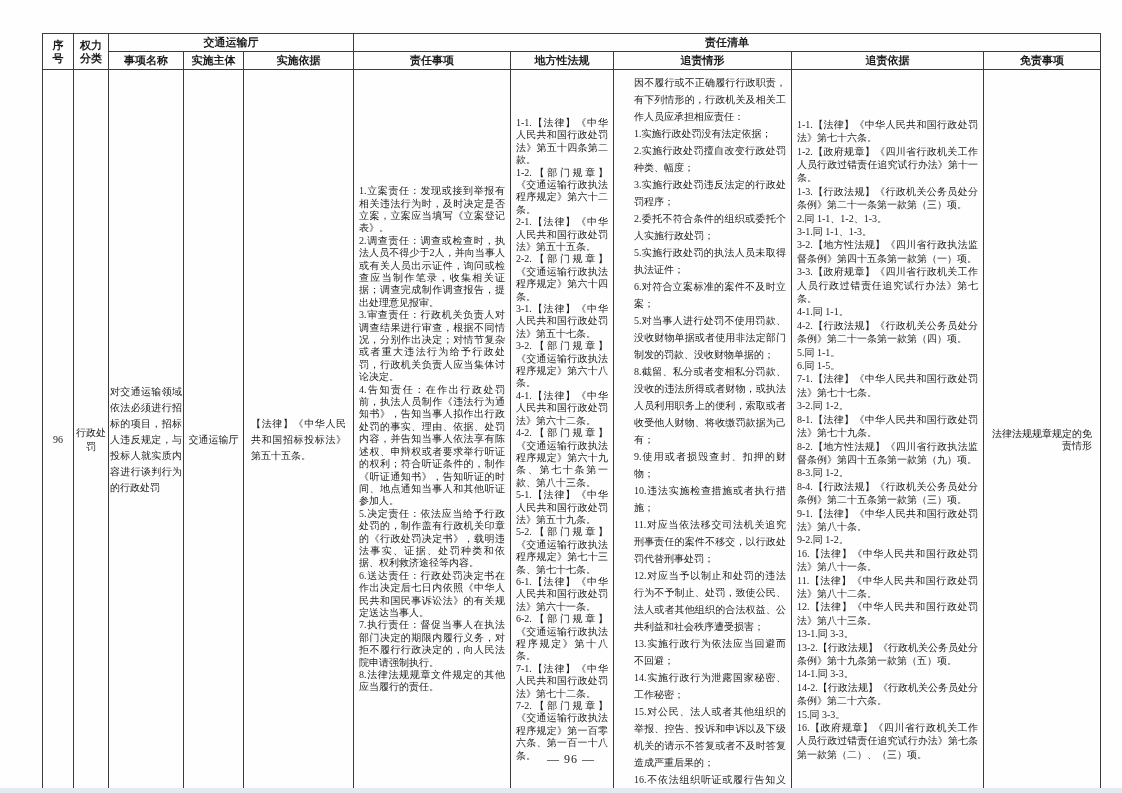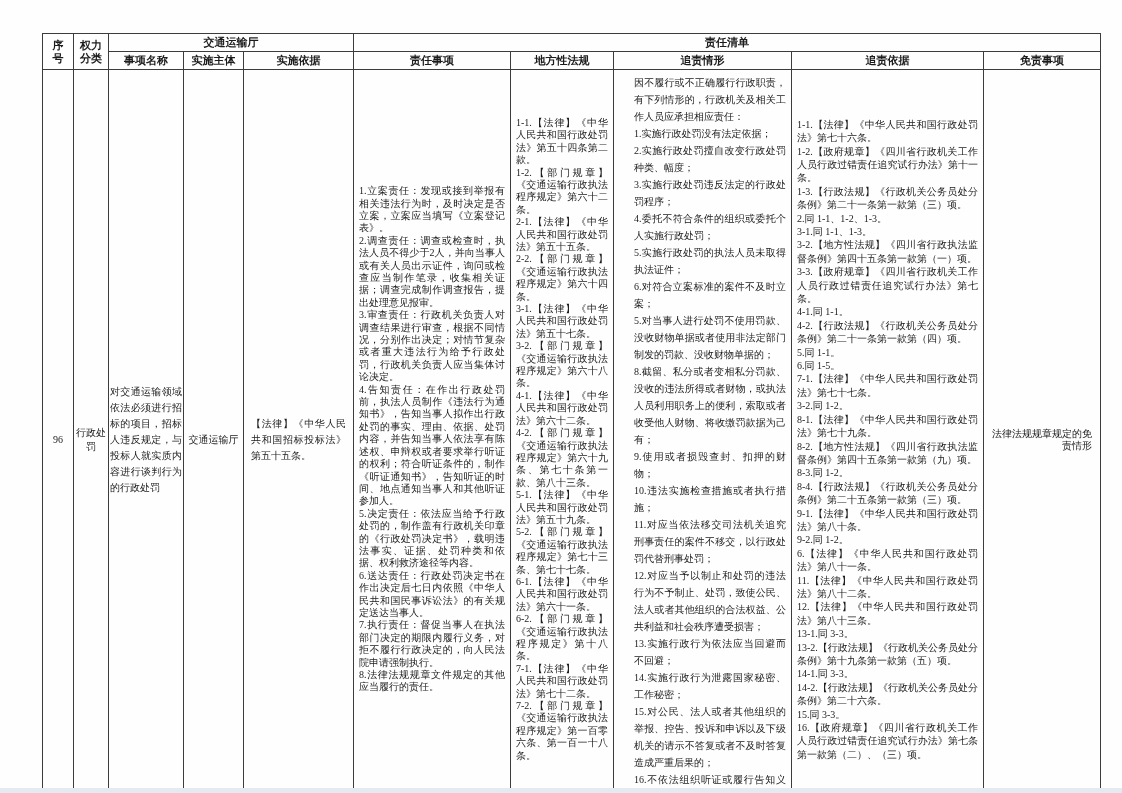--- a/index.html
+++ b/index.html
@@ -127,21 +127,21 @@
               <div class="li">7-1.【法律】《中华人民共和国行政处罚法》第七十二条。</div>
               <div class="li">7-2.【部门规章】《交通运输行政执法程序规定》第一百零六条、第一百一十八条。</div>
             </div>
         </td>
         <td class="list-cell lh-loose">
           <div class="list">
               <div class="li">因不履行或不正确履行行政职责，有下列情形的，行政机关及相关工作人员应承担相应责任：</div>
               <div class="li">1.实施行政处罚没有法定依据；</div>
               <div class="li">2.实施行政处罚擅自改变行政处罚种类、幅度；</div>
               <div class="li">3.实施行政处罚违反法定的行政处罚程序；</div>
-              <div class="li">4.委托不符合条件的组织或委托个人实施行政处罚；</div>
+              <div class="li">2.委托不符合条件的组织或委托个人实施行政处罚；</div>
               <div class="li">5.实施行政处罚的执法人员未取得执法证件；</div>
               <div class="li">6.对符合立案标准的案件不及时立案；</div>
               <div class="li">5.对当事人进行处罚不使用罚款、没收财物单据或者使用非法定部门制发的罚款、没收财物单据的；</div>
               <div class="li">8.截留、私分或者变相私分罚款、没收的违法所得或者财物，或执法人员利用职务上的便利，索取或者收受他人财物、将收缴罚款据为己有；</div>
               <div class="li">9.使用或者损毁查封、扣押的财物；</div>
               <div class="li">10.违法实施检查措施或者执行措施；</div>
               <div class="li">11.对应当依法移交司法机关追究刑事责任的案件不移交，以行政处罚代替刑事处罚；</div>
               <div class="li">12.对应当予以制止和处罚的违法行为不予制止、处罚，致使公民、法人或者其他组织的合法权益、公共利益和社会秩序遭受损害；</div>
               <div class="li">13.实施行政行为依法应当回避而不回避；</div>
               <div class="li">14.实施行政行为泄露国家秘密、工作秘密；</div>
@@ -163,29 +163,30 @@
               <div class="li">5.同 1-1。</div>
               <div class="li">6.同 1-5。</div>
               <div class="li">7-1.【法律】《中华人民共和国行政处罚法》第七十七条。</div>
               <div class="li">3-2.同 1-2。</div>
               <div class="li">8-1.【法律】《中华人民共和国行政处罚法》第七十九条。</div>
               <div class="li">8-2.【地方性法规】《四川省行政执法监督条例》第四十五条第一款第（九）项。</div>
               <div class="li">8-3.同 1-2。</div>
               <div class="li">8-4.【行政法规】《行政机关公务员处分条例》第二十五条第一款第（三）项。</div>
               <div class="li">9-1.【法律】《中华人民共和国行政处罚法》第八十条。</div>
               <div class="li">9-2.同 1-2。</div>
-              <div class="li">6.【法律】《中华人民共和国行政处罚法》第八十一条。</div>
+              <div class="li">16.【法律】《中华人民共和国行政处罚法》第八十一条。</div>
               <div class="li">11.【法律】《中华人民共和国行政处罚法》第八十二条。</div>
               <div class="li">12.【法律】《中华人民共和国行政处罚法》第八十三条。</div>
               <div class="li">13-1.同 3-3。</div>
               <div class="li">13-2.【行政法规】《行政机关公务员处分条例》第十九条第一款第（五）项。</div>
               <div class="li">14-1.同 3-3。</div>
               <div class="li">14-2.【行政法规】《行政机关公务员处分条例》第二十六条。</div>
               <div class="li">15.同 3-3。</div>
               <div class="li">16.【政府规章】《四川省行政机关工作人员行政过错责任追究试行办法》第七条第一款第（二）、（三）项。</div>
             </div>
         </td>
         <td class="cell-exemption">法律法规规章规定的免责情形</td>
       </tr>
     </tbody>
   </table>
+  <div class="footer">— 96 —</div>
   <div class="bottom-strip"></div>
 </div>
 
 </body></html>

